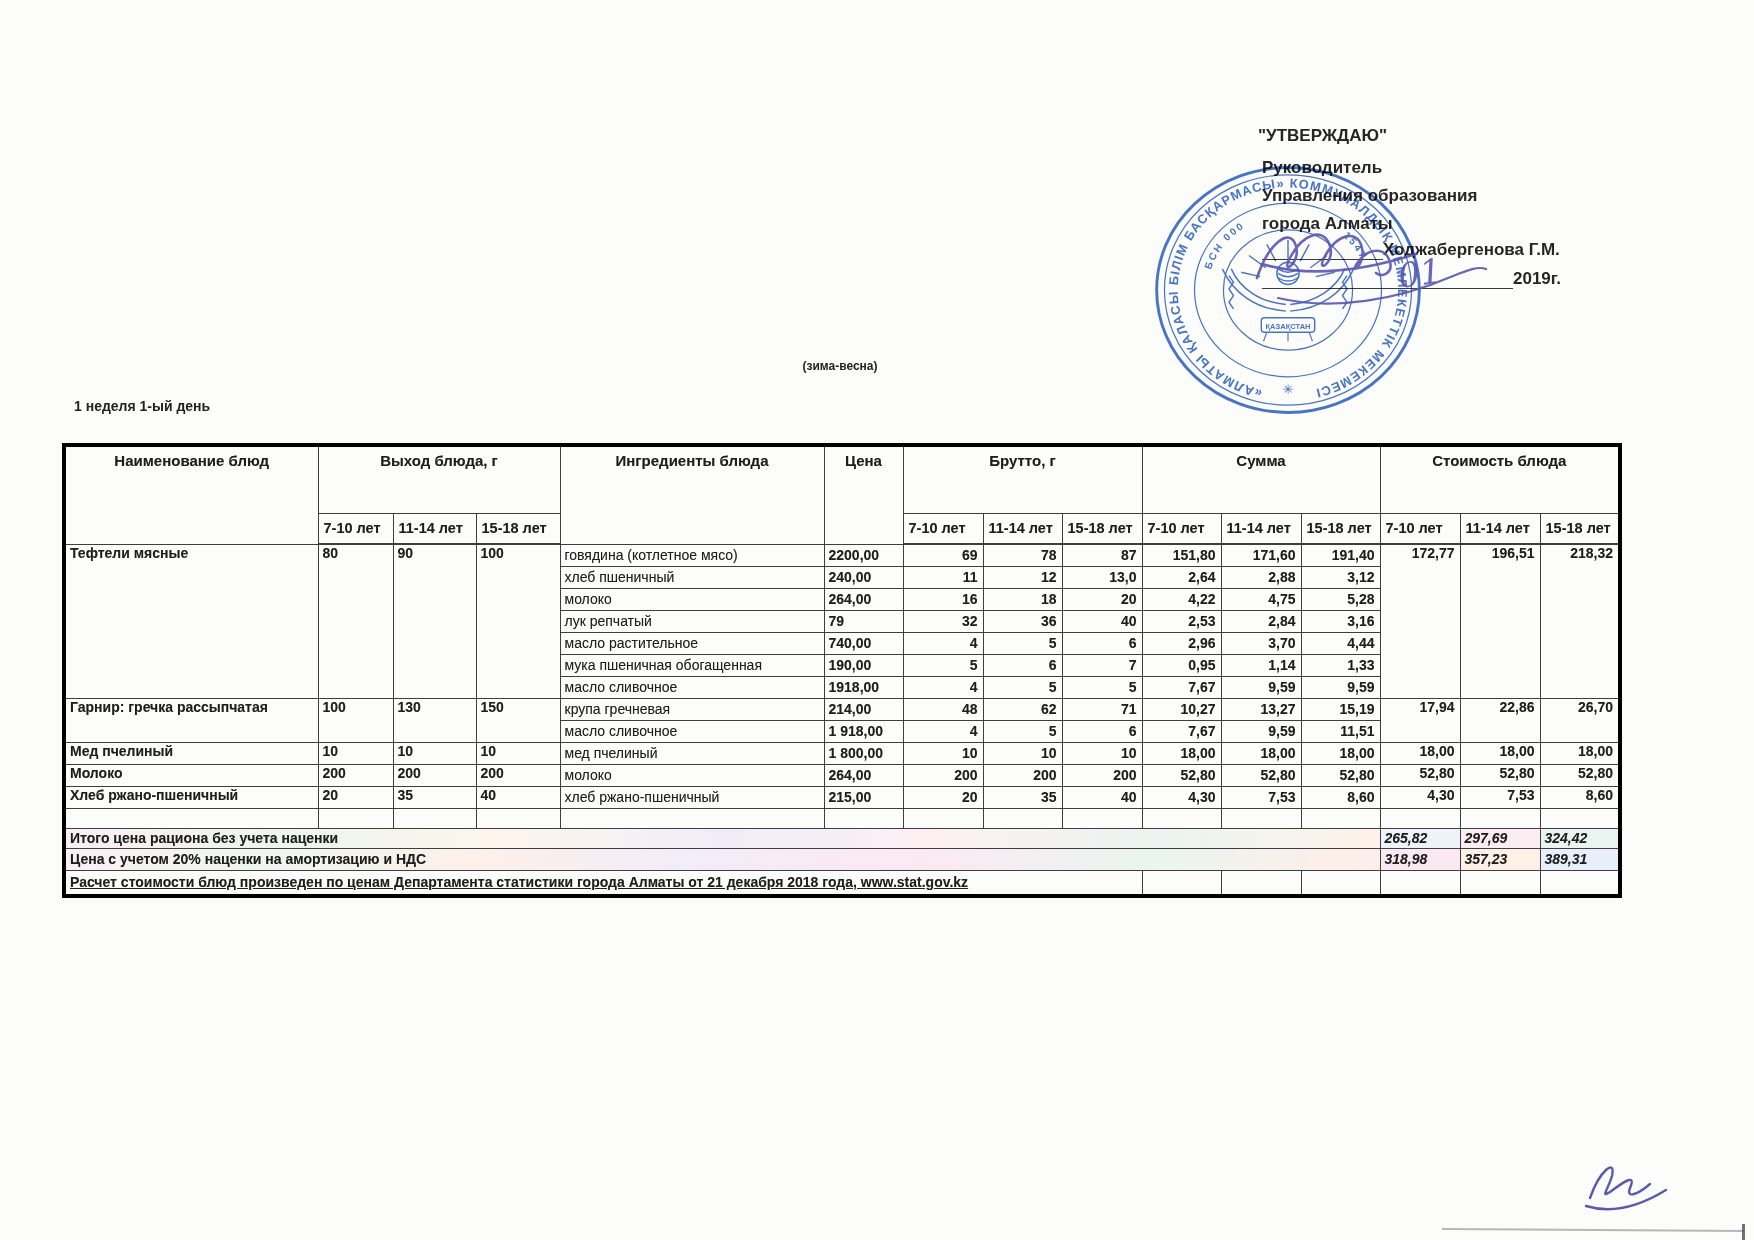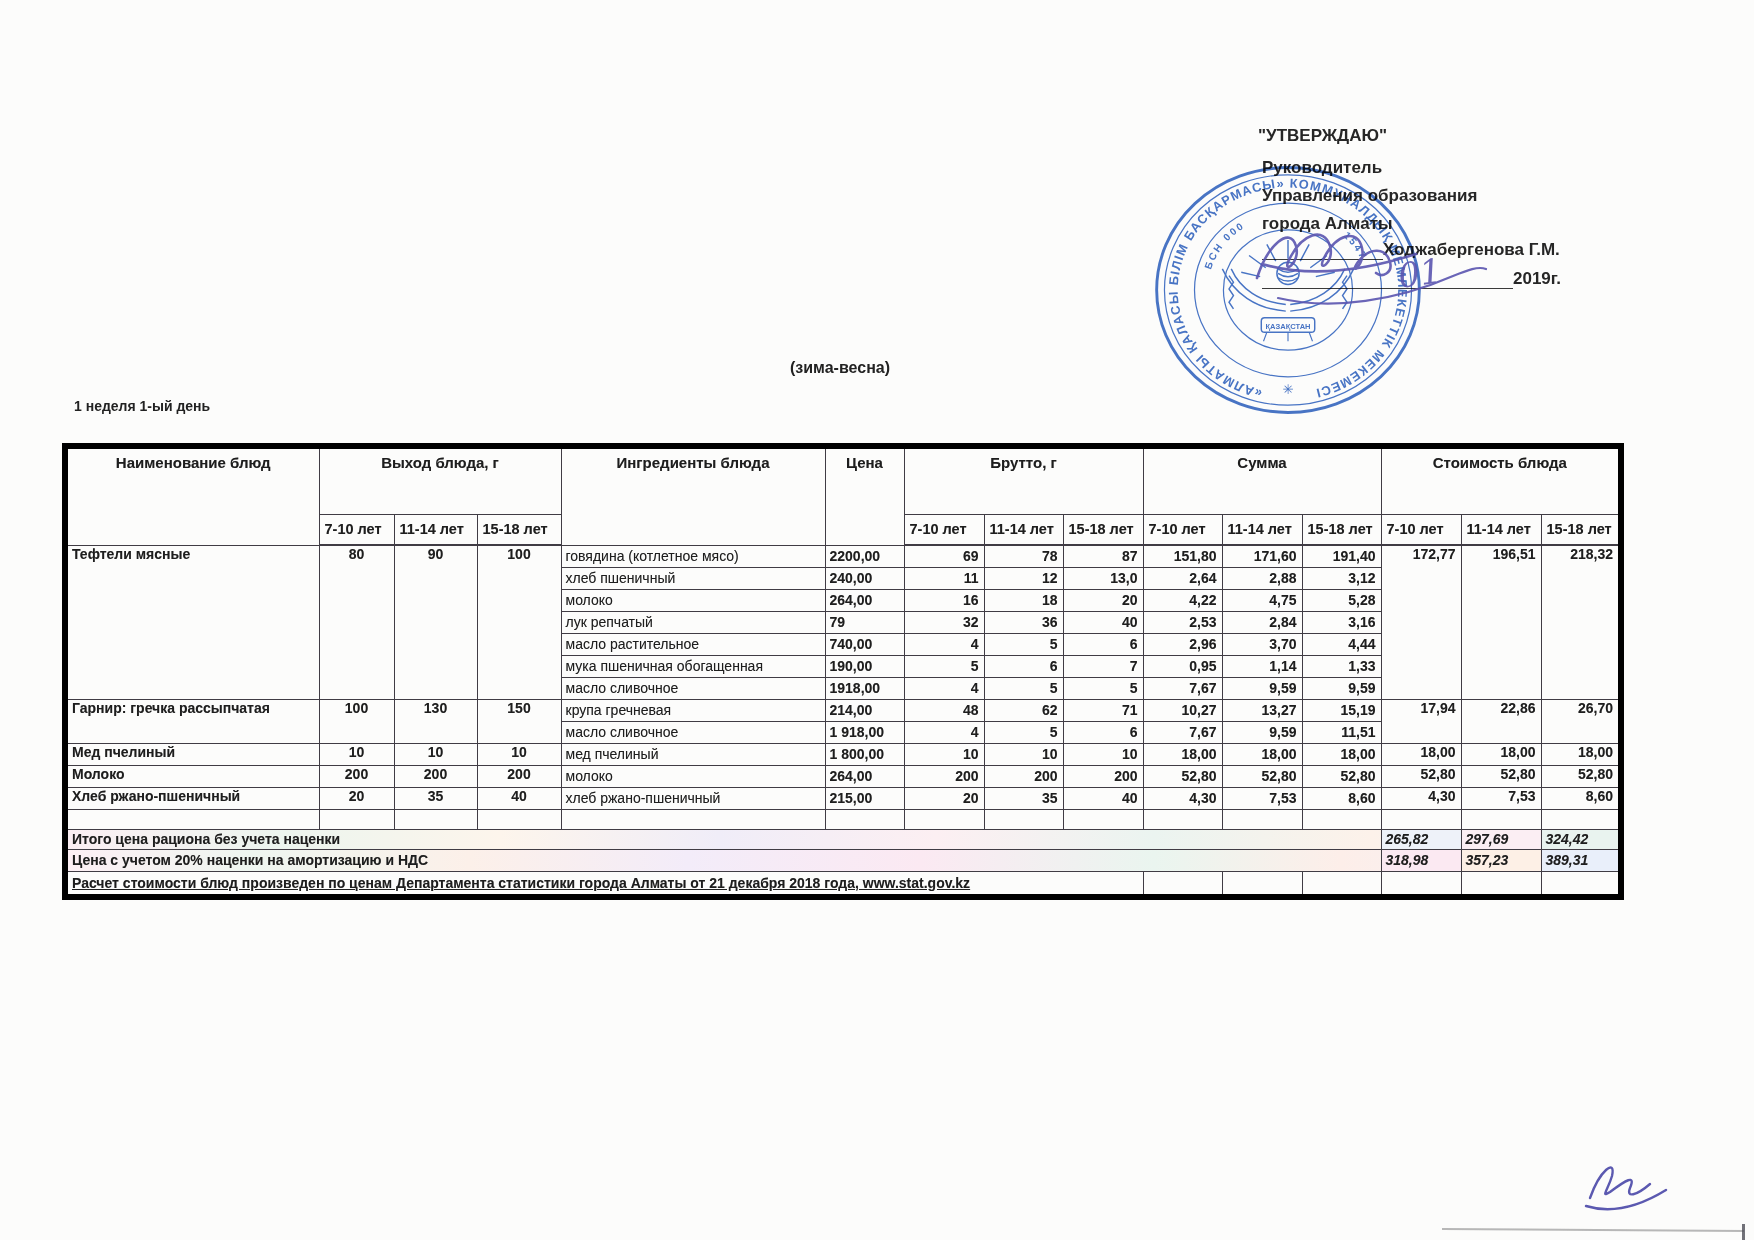--- a/index.html
+++ b/index.html
@@ -11,36 +11,36 @@
   .approval{position:absolute;left:1262px;top:126px;width:420px;font-size:17px;font-weight:600;color:#262626;}
   .ap-line{position:absolute;white-space:nowrap;}
   .ap-row{position:absolute;display:flex;align-items:flex-start;white-space:nowrap;}
   .blank{display:inline-block;border-bottom:1.5px solid #3a3a3a;height:19px;}
   
   .stamp{position:absolute;left:1150px;top:162px;opacity:.88;mix-blend-mode:multiply;}
   .sig1{position:absolute;left:1248px;top:218px;opacity:.9;}
   .sig2{position:absolute;left:1578px;top:1150px;opacity:.9;}
   
   .doc-title{position:absolute;left:62px;top:331px;width:1556px;text-align:center;font-weight:700;font-size:16.5px;color:#222;}
-  .doc-subtitle{position:absolute;left:62px;top:359px;width:1556px;text-align:center;font-weight:700;font-size:16px;color:#222;}
+  .doc-subtitle{position:absolute;left:62px;top:359px;width:1556px;text-align:center;font-weight:700;font-size:12px;color:#222;}
   .day-label{position:absolute;left:74px;top:398px;font-weight:700;font-size:14px;color:#222;}
   
   .menu-table{
     position:absolute;left:62px;top:443px;width:1556px;
-    border-collapse:collapse;table-layout:fixed;border:6px solid #000000;
+    border-collapse:collapse;table-layout:fixed;border:4px solid #000000;
   }
   .menu-table td,.menu-table th{
     border:1px solid #403c44;padding:0 4px;font-size:14px;color:#1e1e1e;
     white-space:nowrap;overflow:hidden;text-shadow:0 0 .4px rgba(0,0,0,.3);
   }
   .r-h1{height:68px}
   .r-h1 th{font-size:15px;font-weight:700;vertical-align:top;padding-top:5px;text-align:center;}
   .r-h2{height:31px}
   .r-h2 th{font-size:14.5px;font-weight:700;text-align:left;padding:2px 5px;vertical-align:middle;border-bottom-width:2px;}
-  .al{text-align:left}.ar{text-align:right;padding-right:5px !important}.ac{text-align:center}
+  .al{text-align:left}.ar{text-align:right;padding-right:5px !important}.ac{}
   .vt{vertical-align:top;padding-top:1px}
   .num{font-weight:600}
   .c-name{font-weight:700}
   .f-row1{height:20px;background:linear-gradient(90deg,#fbeef3,#ecf5ee 14%,#fdf5ec 28%,#f0edf8 42%,#fceff2 56%,#ebf4f0 70%,#fdf2ea 84%,#eef2f9 100%);}
   .f-row2{height:22px;background:linear-gradient(90deg,#fdeff4,#eef6f0 12%,#fcf0e9 26%,#f3ecf9 40%,#fbe9f2 55%,#eaf5ef 70%,#fdeee9 82%,#edf1fa 100%);}
   .f-row3{height:26px;}
   .f-label{font-weight:700;text-align:left;font-size:15px;padding-left:4px !important;}
   .f-val{font-weight:700;font-style:italic;text-align:left;font-size:15px;padding-left:4px !important;}
   .f-note{text-decoration:underline;}
   

